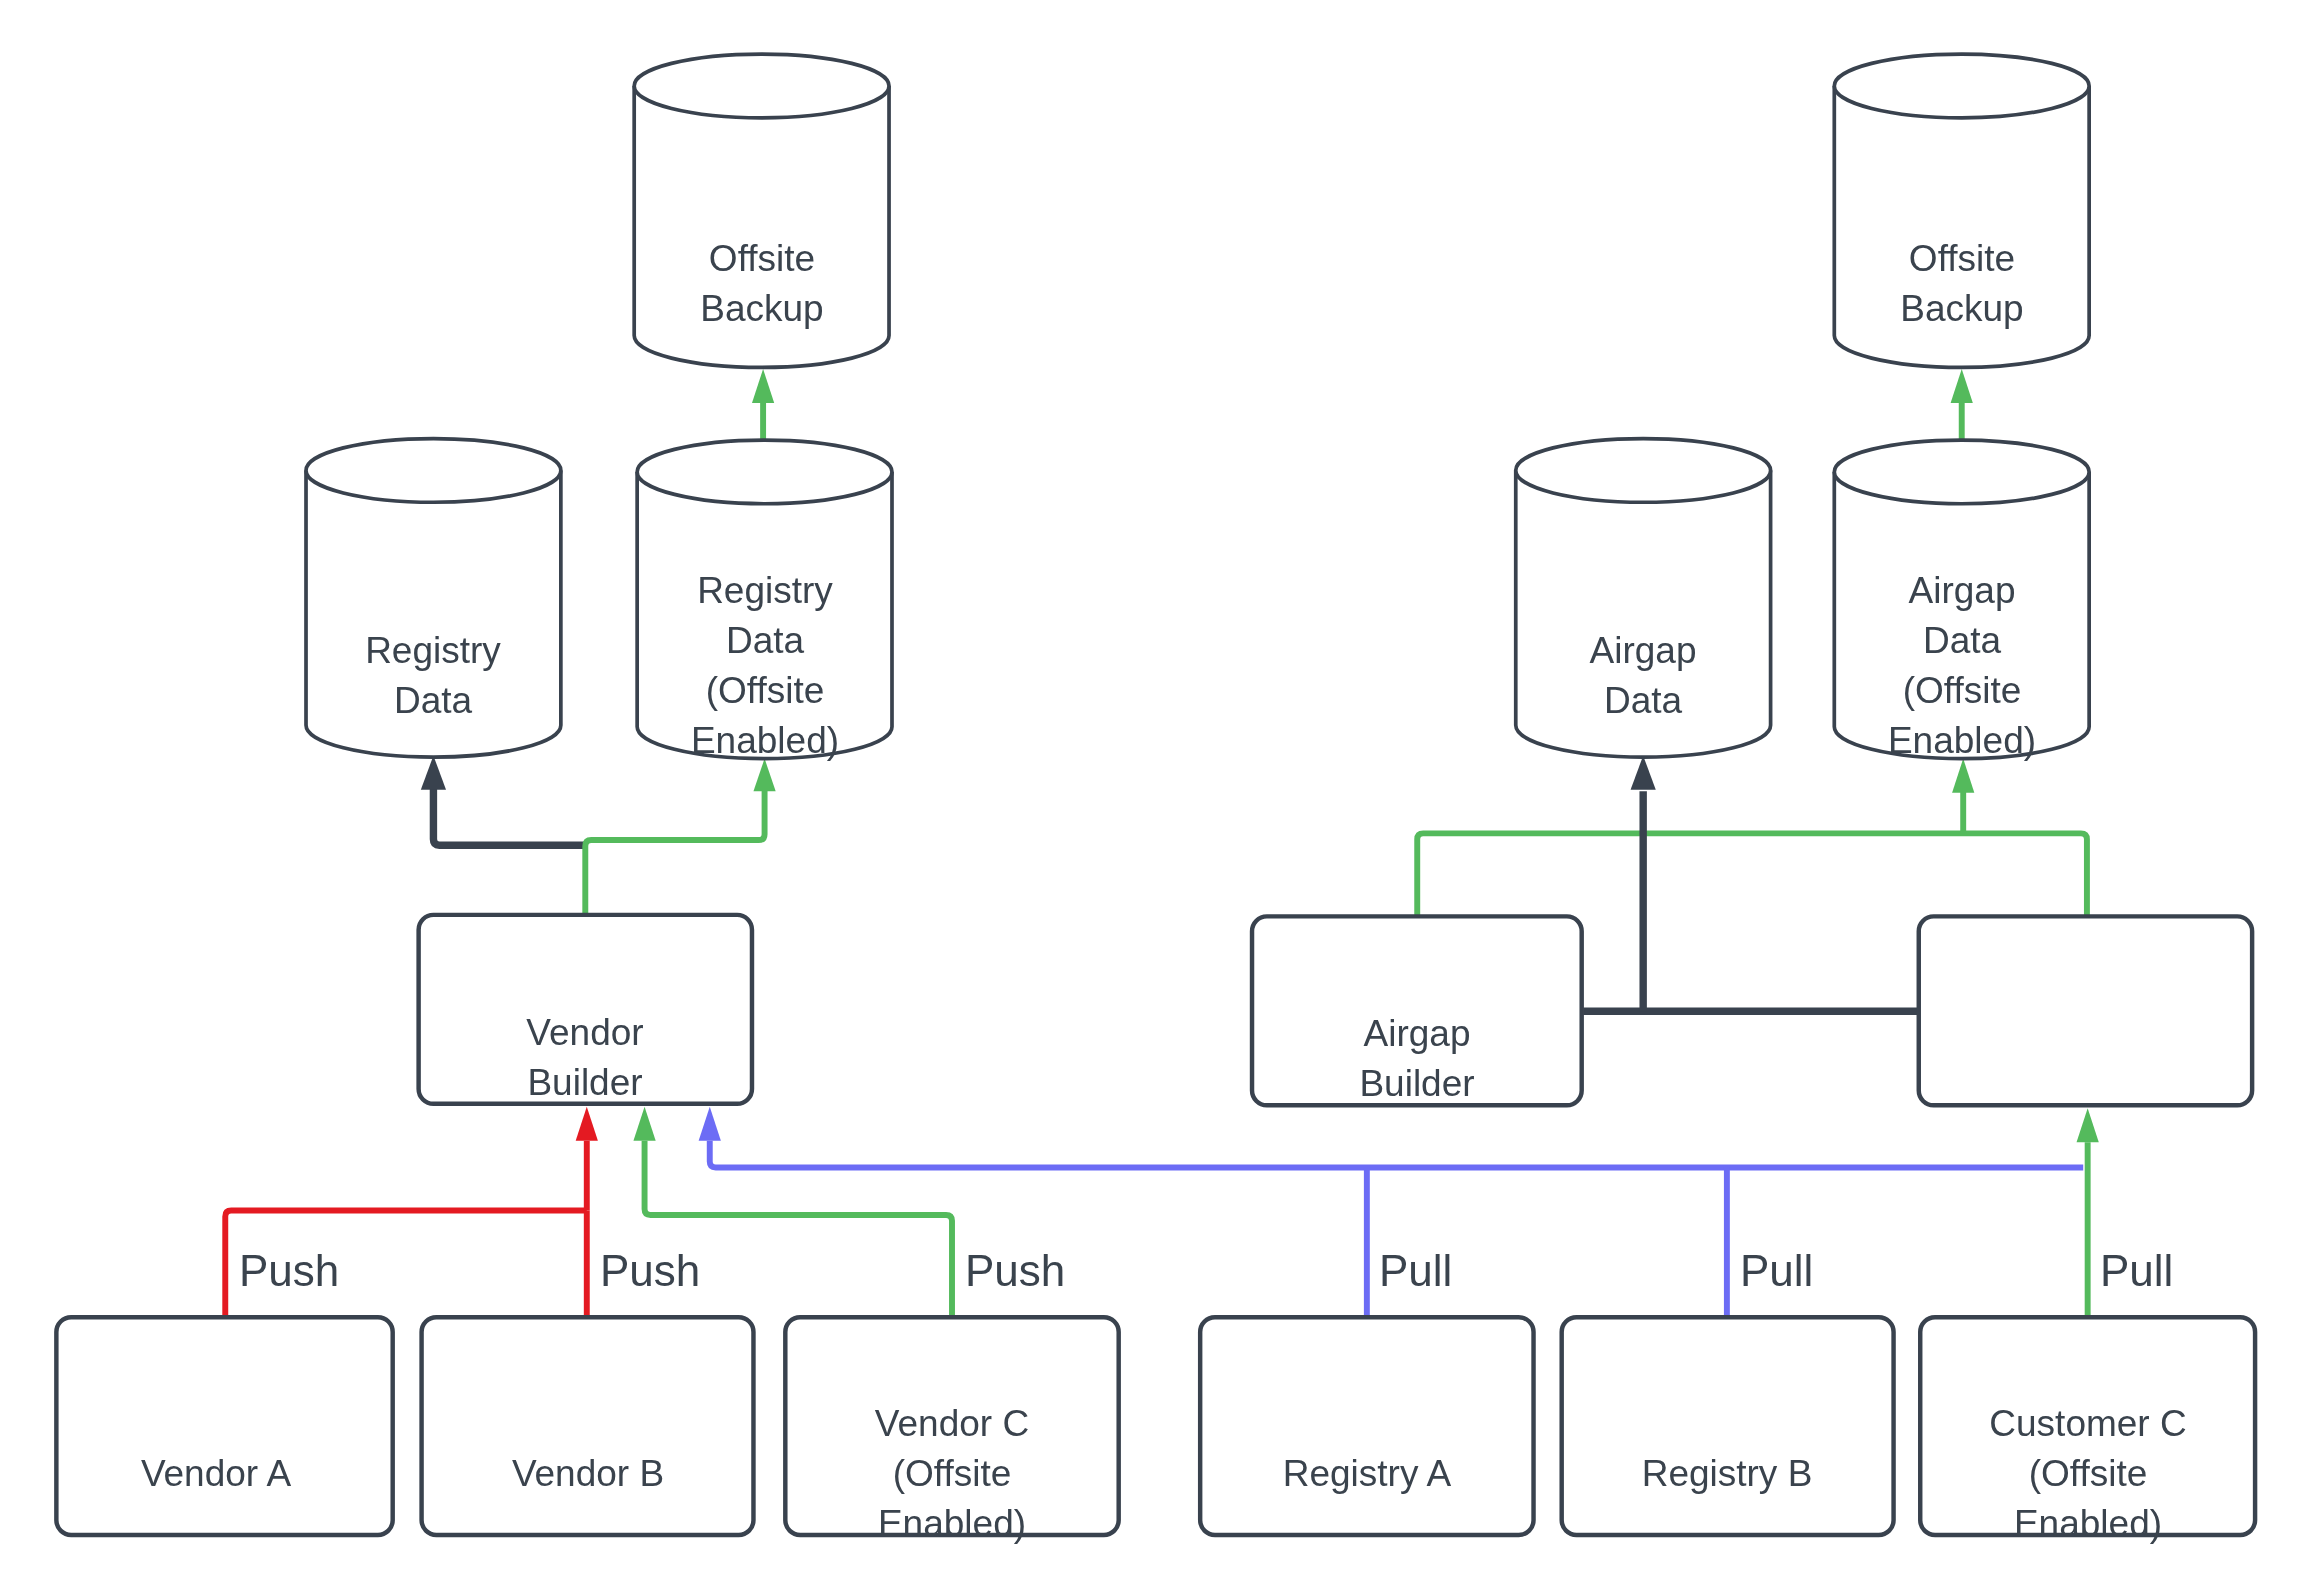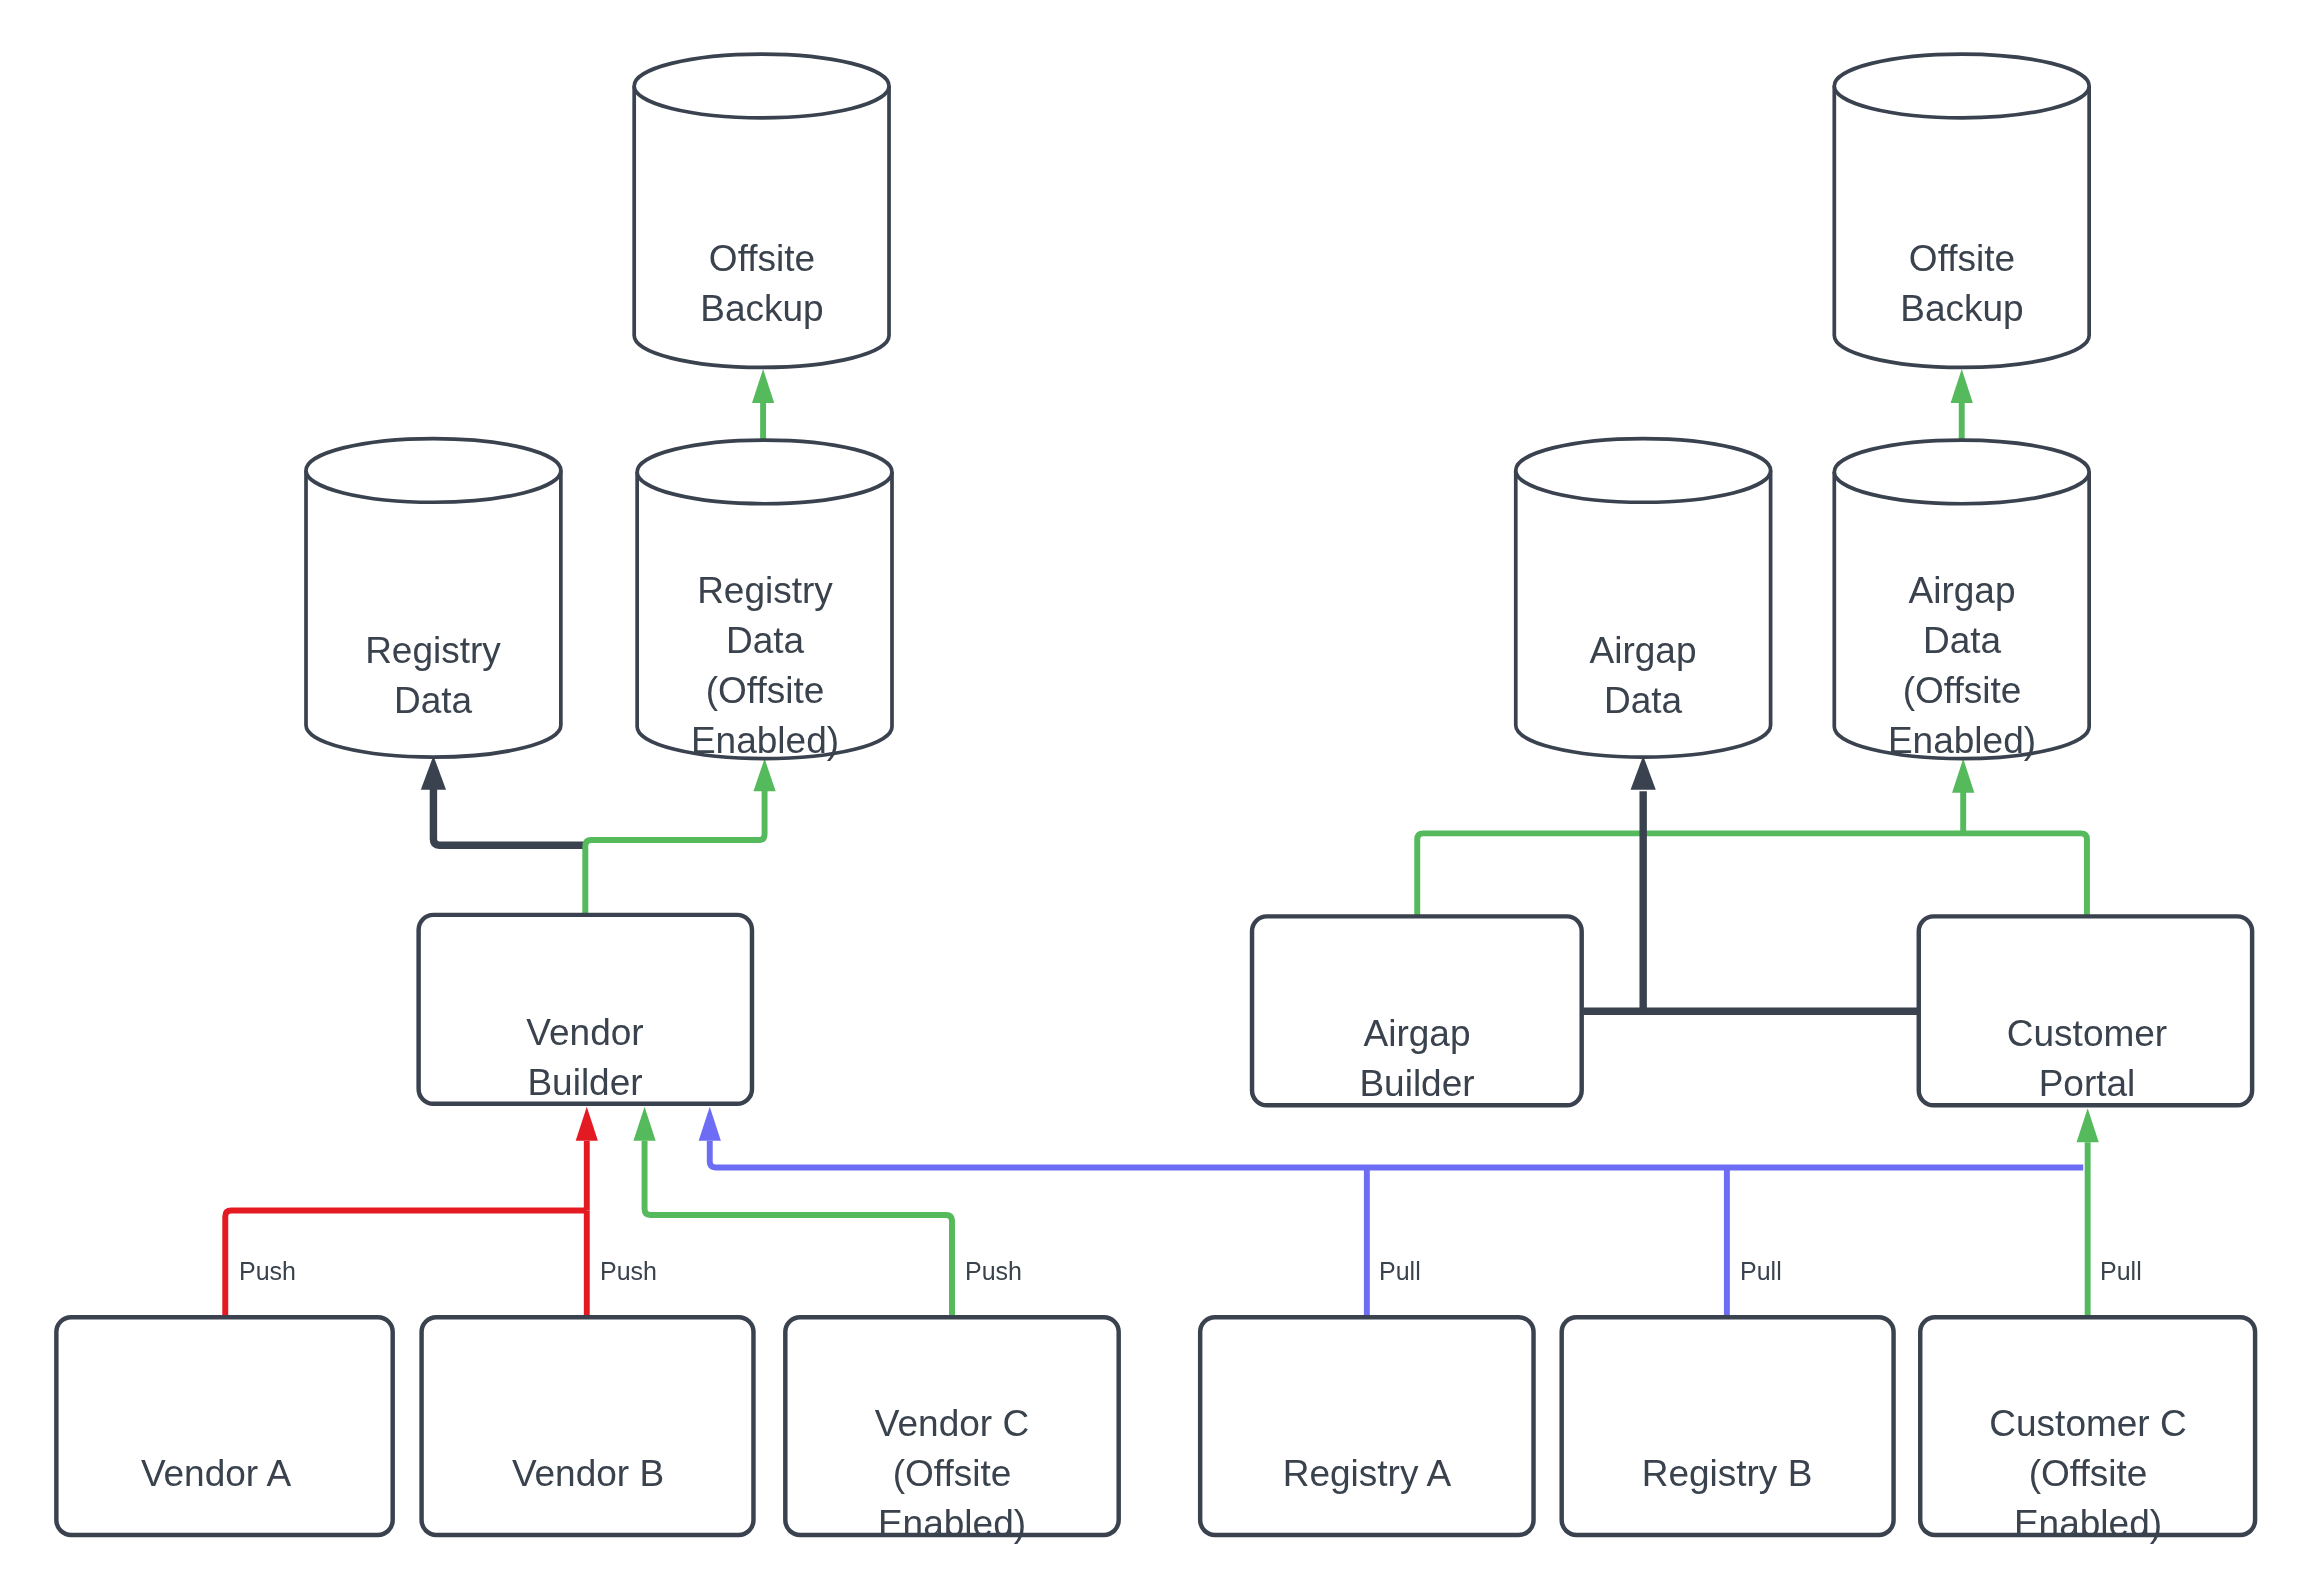--- a/index.html
+++ b/index.html
@@ -18,21 +18,21 @@
   .edge.green{stroke:var(--green);stroke-width:8px;}
   .edge.red{stroke:var(--red);stroke-width:8px;}
   .edge.blue{stroke:var(--blue);stroke-width:8px;}
   .head.dark{fill:var(--stroke);}
   .head.green{fill:var(--green);}
   .head.red{fill:var(--red);}
   .head.blue{fill:var(--blue);}
   .label{position:absolute;transform:translate(-50%,-50%);color:var(--text);
          font-size:37px;line-height:50px;text-align:center;white-space:pre-line;margin-top:48px;}
   .edge-label{position:absolute;transform:translateY(-50%);color:var(--text);
-         font-size:25px;white-space:nowrap;}
+         font-size:44px;white-space:nowrap;}
 </style>
 </head>
 <body>
 
 <div class="canvas">
 
   <svg width="2307" height="1592" viewBox="0 0 3114 2149">
 
     <path class="edge dark" d="M 788 1141 H 593 Q 585 1141 585 1133 V 1062"></path>
     <polygon class="head dark" points="585,1020 568,1066 602,1066"></polygon>
@@ -119,22 +119,20 @@
   <div class="label" style="left:1643px;top:628px">Airgap
 Data</div>
   <div class="label" style="left:1962px;top:618px">Airgap
 Data
 (Offsite
 Enabled)</div>
   <div class="label" style="left:585px;top:1010px">Vendor
 Builder</div>
   <div class="label" style="left:1417px;top:1011px">Airgap
 Builder</div>
-  <div class="label" style="left:2087px;top:1011px">Customer
-Portal</div>
   <div class="label" style="left:216px;top:1426px">Vendor A</div>
   <div class="label" style="left:588px;top:1426px">Vendor B</div>
   <div class="label" style="left:952px;top:1426px">Vendor C
 (Offsite
 Enabled)</div>
   <div class="label" style="left:1367px;top:1426px">Registry A</div>
   <div class="label" style="left:1727px;top:1426px">Registry B</div>
   <div class="label" style="left:2088px;top:1426px">Customer C
 (Offsite
 Enabled)</div>

